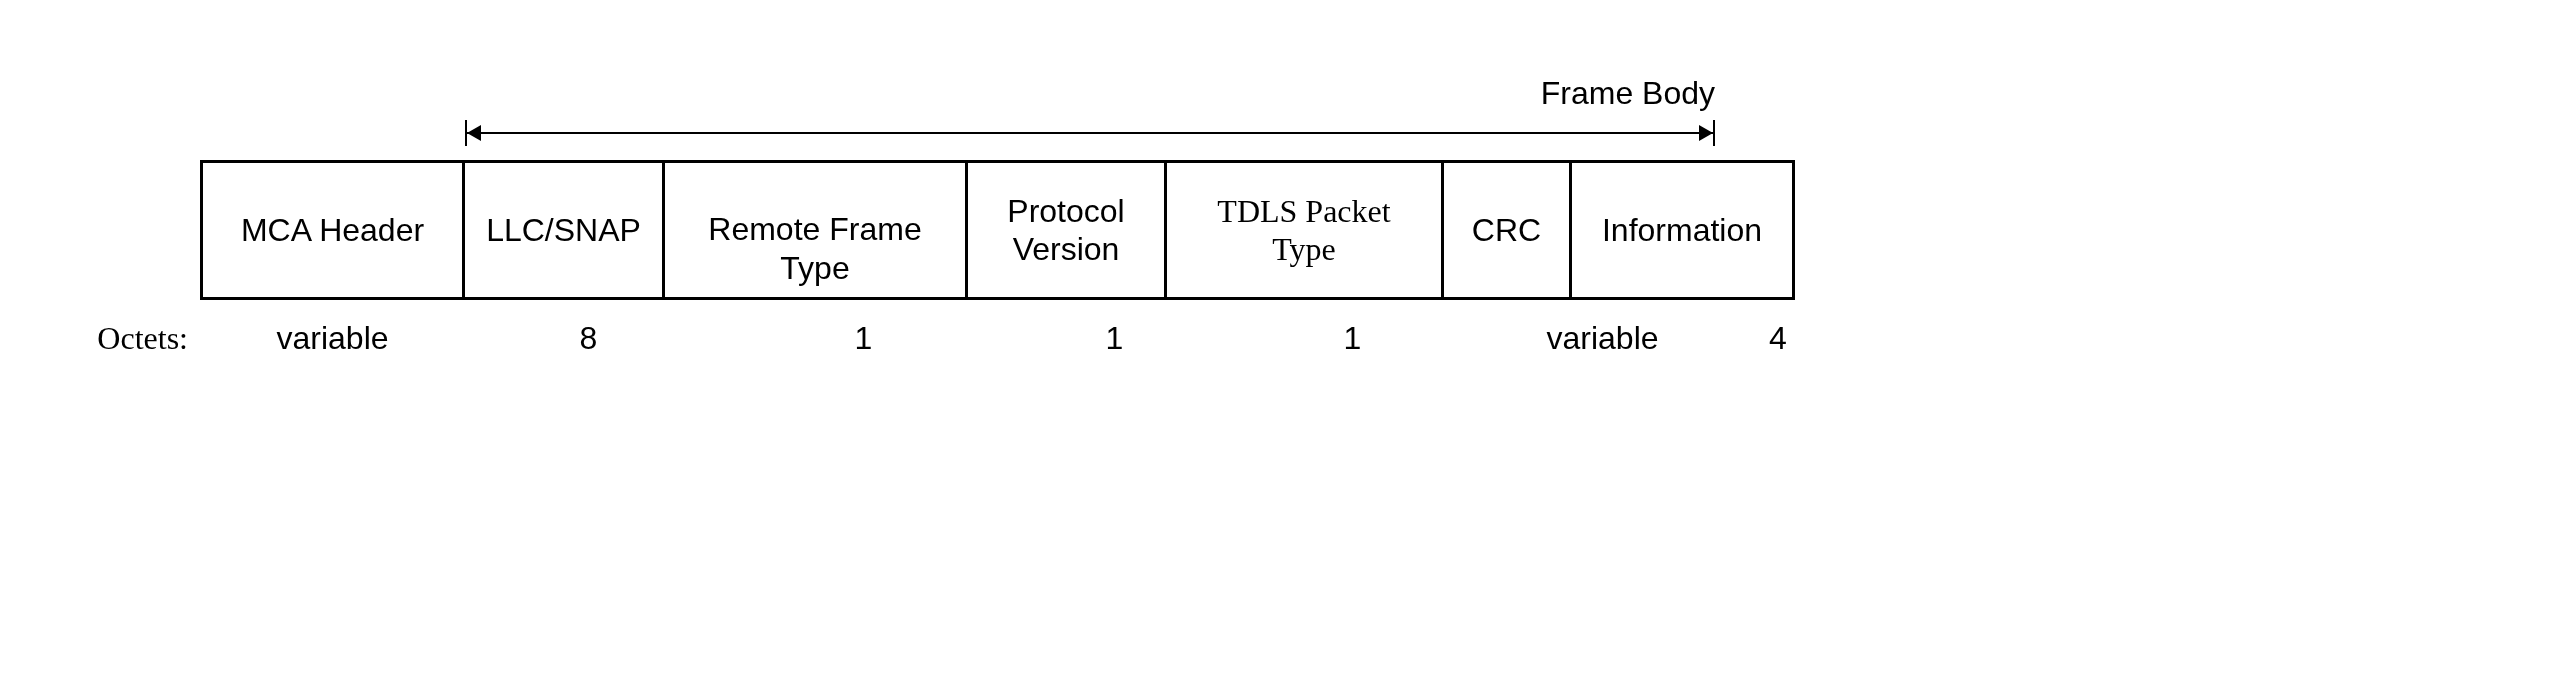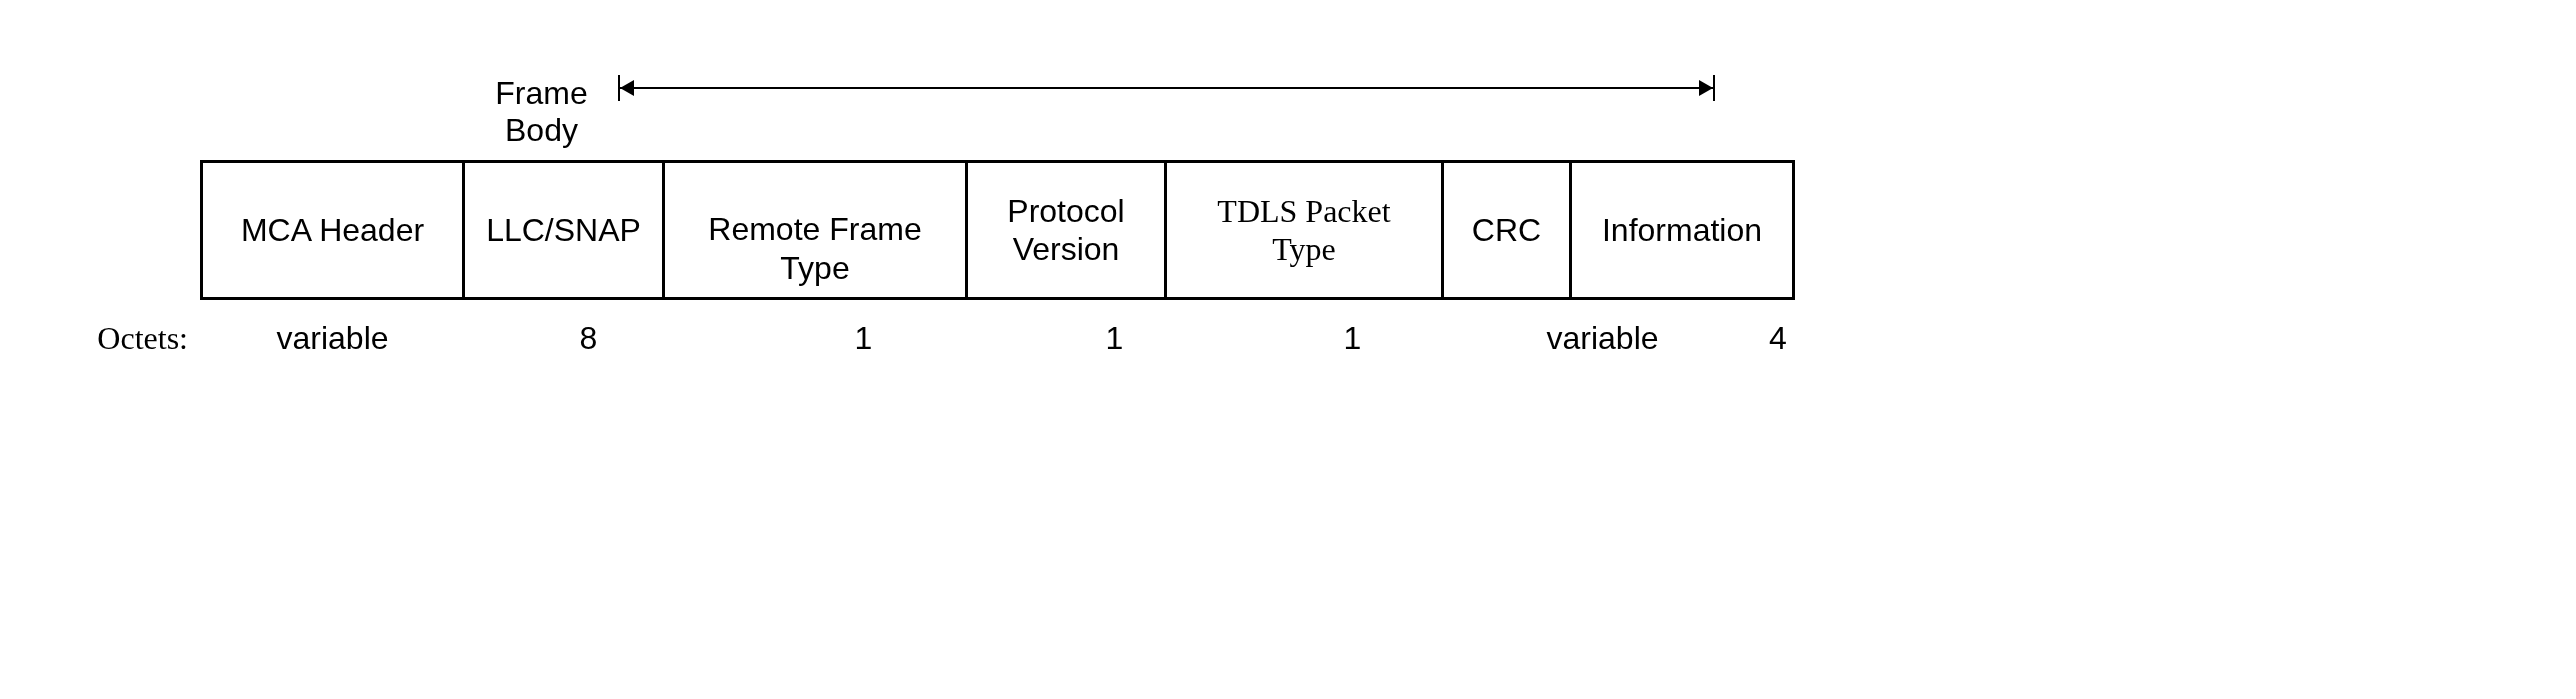--- a/index.html
+++ b/index.html
@@ -23,23 +23,23 @@
       display: flex;
       align-items: center;
       height: 100px;
       margin-left: 0;
     }
     .bracket-label {
       position: relative;
       text-align: center;
       height: 70px;
       display: flex;
-      flex-direction: row;
+      flex-direction: column;
       justify-content: flex-start;
-      align-items: flex-start;
+      align-items: flex-end;
     }
     .bracket-text {
       margin-bottom: 8px;
     }
     .bracket-line-wrap {
       position: relative;
       width: 100%;
       height: 30px;
     }
     .bracket-line {

